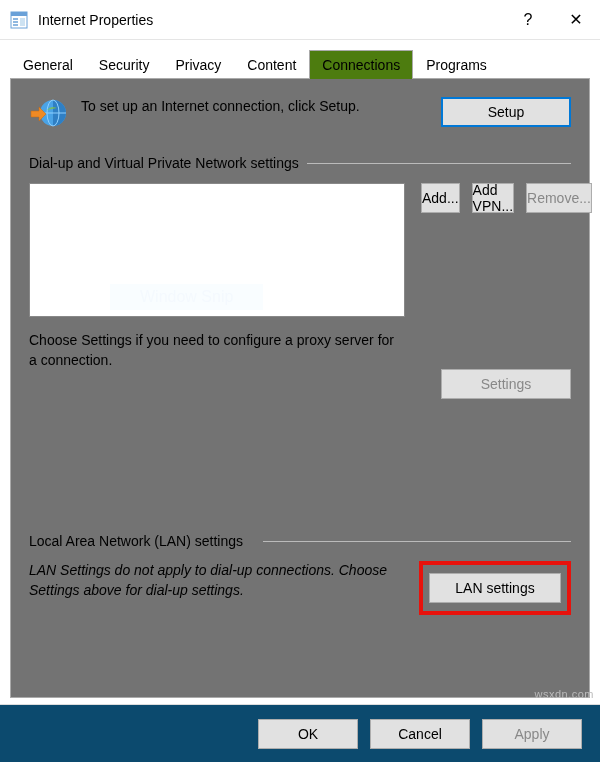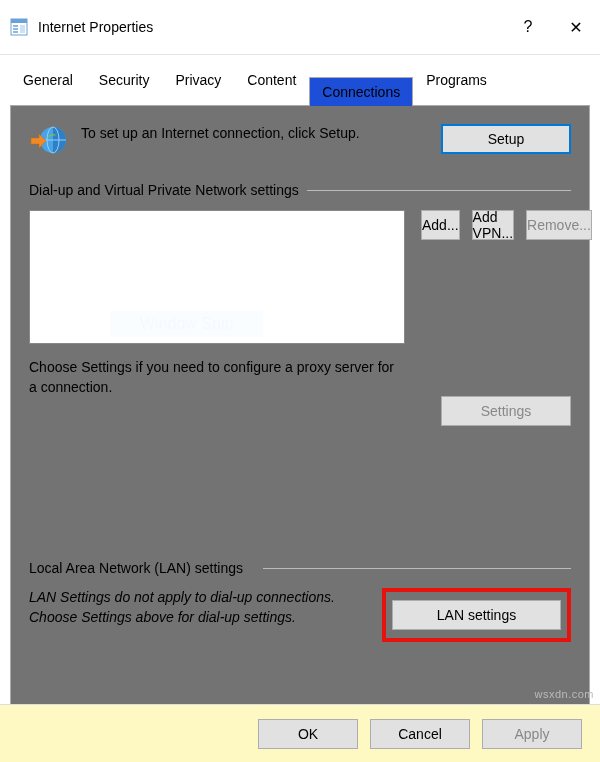--- a/index.html
+++ b/index.html
@@ -8,21 +8,21 @@
     font-family: "Segoe UI", Tahoma, sans-serif;
     font-size: 13px;
     background: #fff;
     color: #000;
     width: 600px;
     height: 762px;
     overflow: hidden;
     position: relative;
   }
   .titlebar {
-    height: 55px;
+    height: 40px;
     background: #fff;
     display: flex;
     align-items: center;
     padding: 0 0 0 10px;
     border-bottom: 1px solid #e5e5e5;
   }
   .titlebar .app-icon {
     width: 18px; height: 18px;
     margin-right: 10px;
   }
@@ -48,24 +48,23 @@
   .tab {
     padding: 6px 12px;
     font-size: 14px;
     border: 1px solid transparent;
     border-bottom: none;
     color: #000;
     cursor: default;
   }
   .tab.active {
     border-color: #aaa;
-    background: #1d4ed8;
+    background: #4d7c0f;
     position: relative;
     z-index: 2;
-    margin-top: 12px;
   }
   .tab-panel {
     border: 1px solid #aaa;
     margin: -1px 10px 0 10px;
     height: 620px;
     position: relative;
     padding: 18px;
     background: #737373;
   }
   .intro-row {
@@ -169,21 +168,21 @@
     font-style: italic;
   }
   .highlight-box {
     border: 4px solid #e8120c;
     padding: 8px 6px;
   }
   .bottom-bar {
     position: absolute;
     bottom: 0; left: 0; right: 0;
     height: 58px;
-    background: #fef9c3;
+    background: #0c4a6e;
     border-top: 1px solid #ddd;
     display: flex;
     justify-content: flex-end;
     align-items: center;
     gap: 12px;
     padding-right: 18px;
   }
   .bottom-bar .btn { width: 100px; }
   .watermark {
     position: absolute;
@@ -249,21 +248,21 @@
   <div class="choose-text">Choose Settings if you need to configure a proxy server for a connection.</div>
   <div class="settings-btn-wrap">
     <div class="btn disabled">Settings</div>
   </div>
 
   <div class="lan-section">
     <div class="group-title gt2">Local Area Network (LAN) settings</div>
     <div class="lan-row">
       <div class="lan-text">LAN Settings do not apply to dial-up connections. Choose Settings above for dial-up settings.</div>
       <div class="highlight-box">
-        <div class="btn" style="width:169px">LAN settings</div>
+        <div class="btn" style="width:132px">LAN settings</div>
       </div>
     </div>
   </div>
 
 </div>
 
 <div class="watermark">wsxdn.com</div>
 
 <div class="bottom-bar">
   <div class="btn">OK</div>

